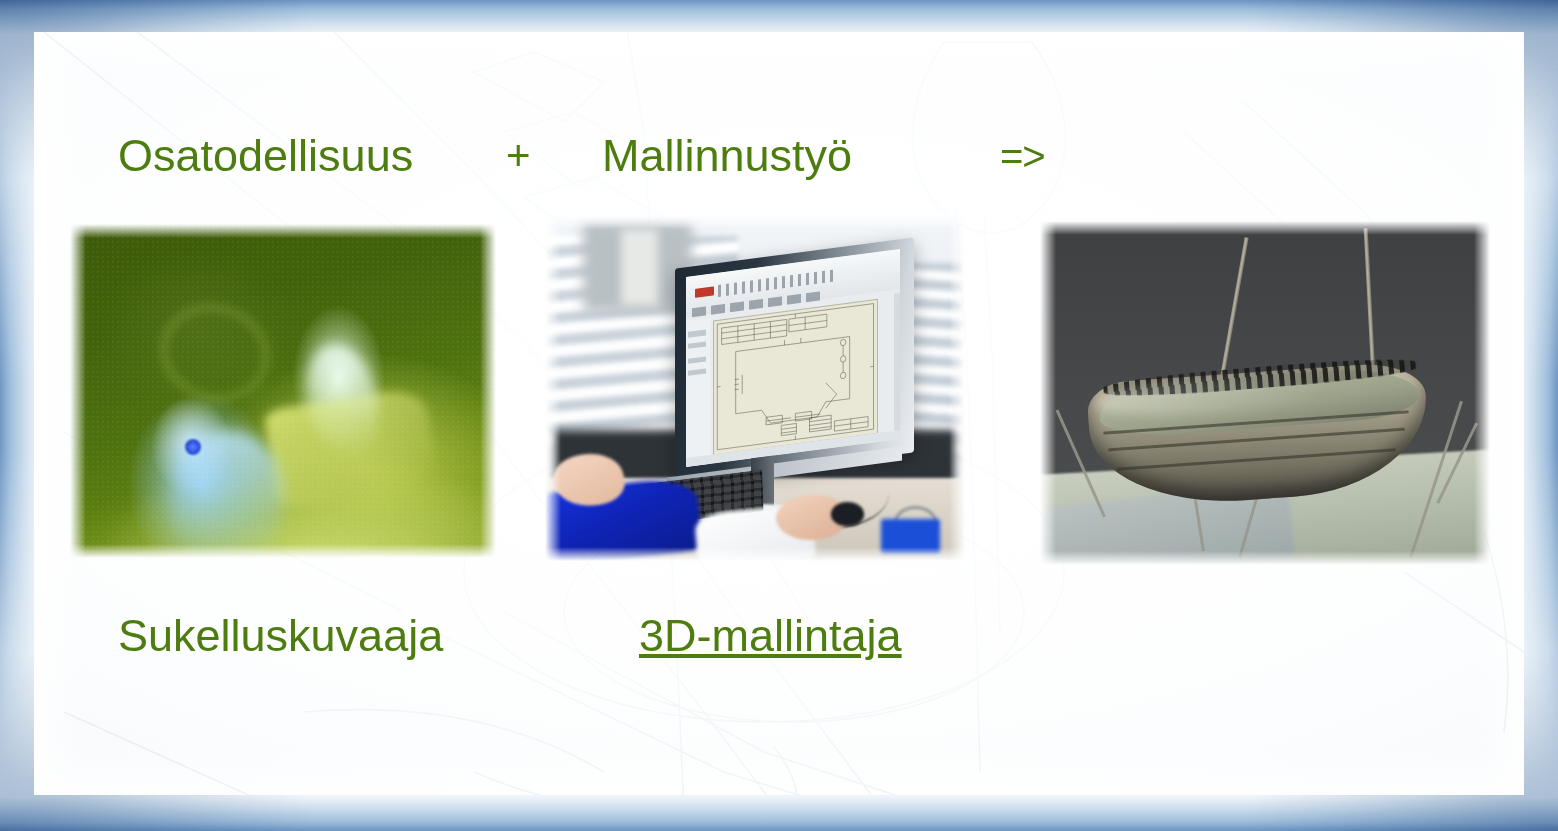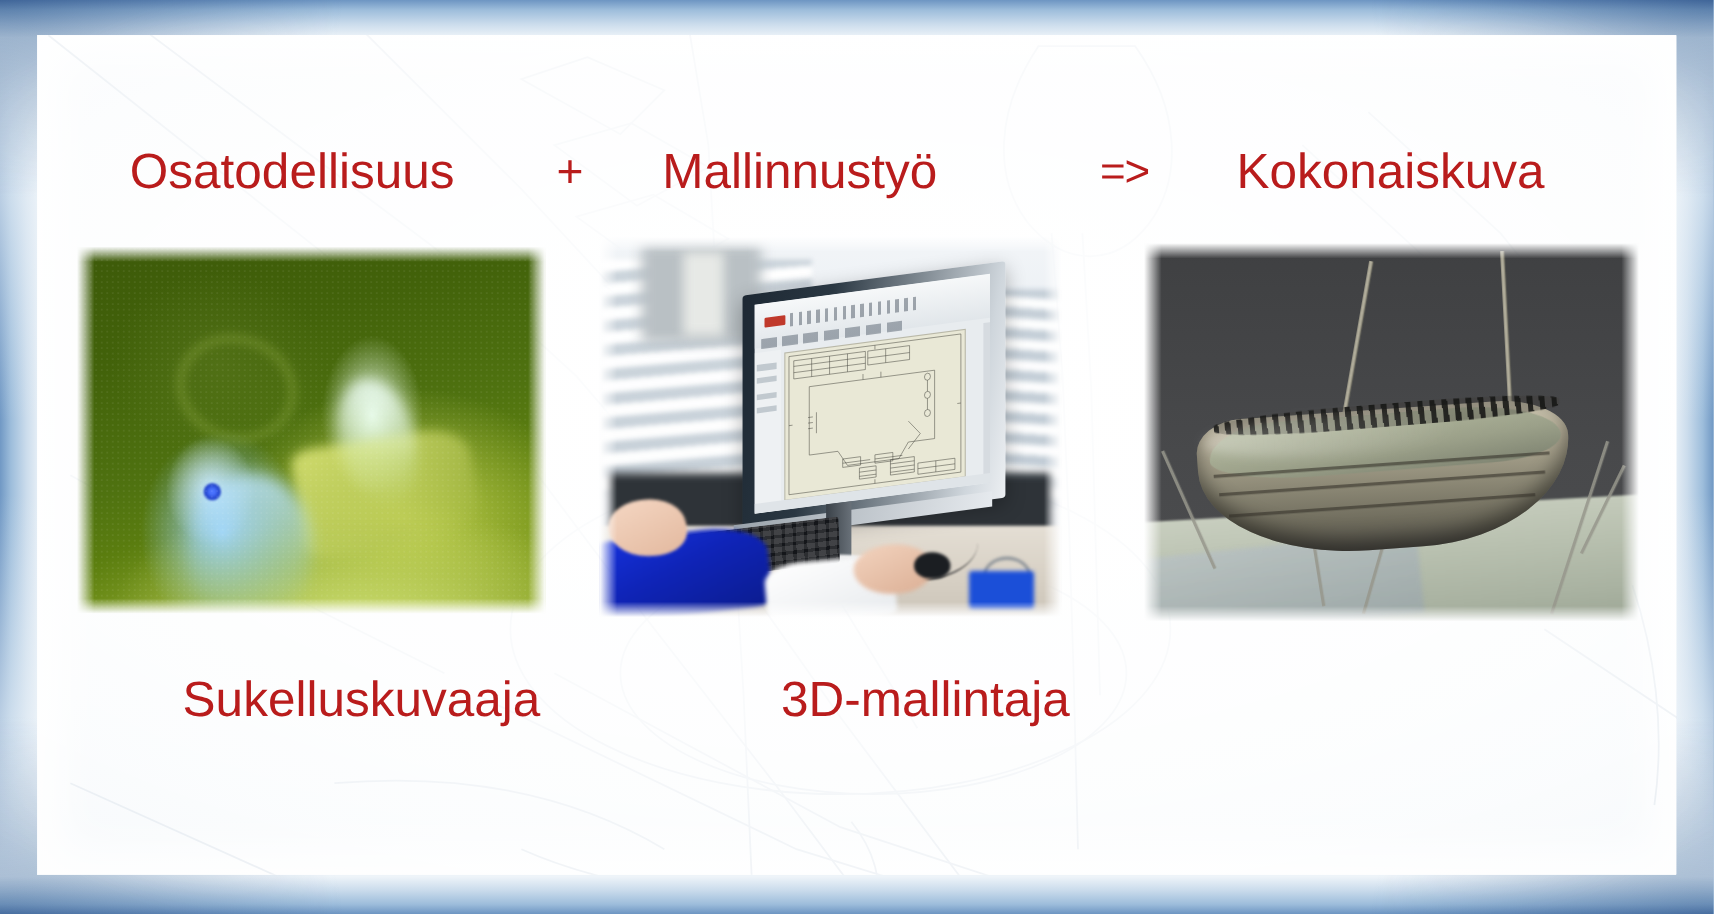--- a/index.html
+++ b/index.html
@@ -40,31 +40,31 @@
   
   .watermark{position:absolute;inset:0;overflow:hidden;opacity:.40;}
   .watermark svg{position:absolute;left:-30px;top:-20px;width:1620px;height:880px;}
 
   .wash{position:absolute;inset:0;
     background:radial-gradient(115% 105% at 50% 42%, rgba(255,255,255,.93) 0%, rgba(255,255,255,.80) 38%, rgba(255,255,255,.30) 72%, rgba(255,255,255,0) 100%);
     pointer-events:none;}
 
   
   .row-top{position:absolute;left:0;right:0;top:124px;height:64px;}
-  .row-bottom{position:absolute;left:0;right:0;top:604px;height:64px;margin-left:48px;}
-  .lbl{position:absolute;color:#b91c1c;font-size:45px;line-height:64px;white-space:nowrap;font-weight:400;}
+  .row-bottom{position:absolute;left:0;right:0;top:604px;height:64px;}
+  .lbl{position:absolute;color:#4d7c0f;font-size:45px;line-height:64px;white-space:nowrap;font-weight:400;}
 
   .t-osa{left:118px;}
   .t-plus{left:506px;font-size:42px;}
   .t-mal{left:602px;}
   .t-arrow{left:1000px;font-size:40px;letter-spacing:-1px;}
   .t-kok{left:1124px;}
 
   .b-suk{left:118px;}
-  .b-3d{left:662px;}
+  .b-3d{left:639px;text-decoration:underline;}
   .b-julk{left:1179px;}
 
   
   .photo{position:absolute;overflow:hidden;}
   .photo .inner{position:absolute;inset:0;}
 
   
   .feather{
     -webkit-mask-image:
       linear-gradient(to right, rgba(0,0,0,0) 0px, #000 16px, #000 calc(100% - 16px), rgba(0,0,0,0) 100%),
@@ -233,21 +233,20 @@
       </svg>
     </div>
     <div class="wash"></div>
   </div>
 
   <div class="row-top">
     <span class="lbl t-osa">Osatodellisuus</span>
     <span class="lbl t-plus">+</span>
     <span class="lbl t-mal">Mallinnustyö</span>
     <span class="lbl t-arrow">=&gt;</span>
-    <span class="lbl t-kok">Kokonaiskuva</span>
   </div>
 
   <div class="photo feather" id="photo-dive">
     <div class="inner">
       <div class="dive-bg"></div>
       <div class="dive-ring"></div>
       <div class="dive-wreck"></div>
       <div class="dive-floor"></div>
       <div class="dive-beam2"></div>
       <div class="dive-beam1"></div>

